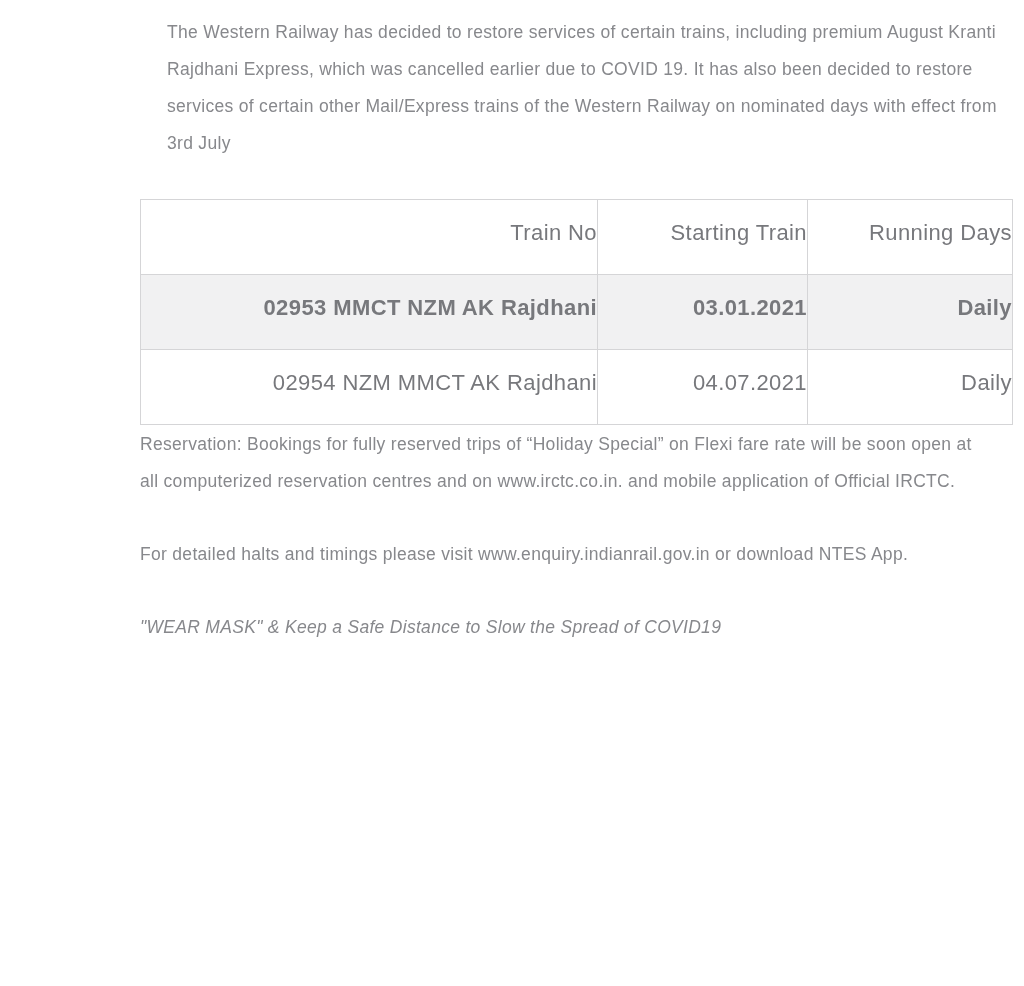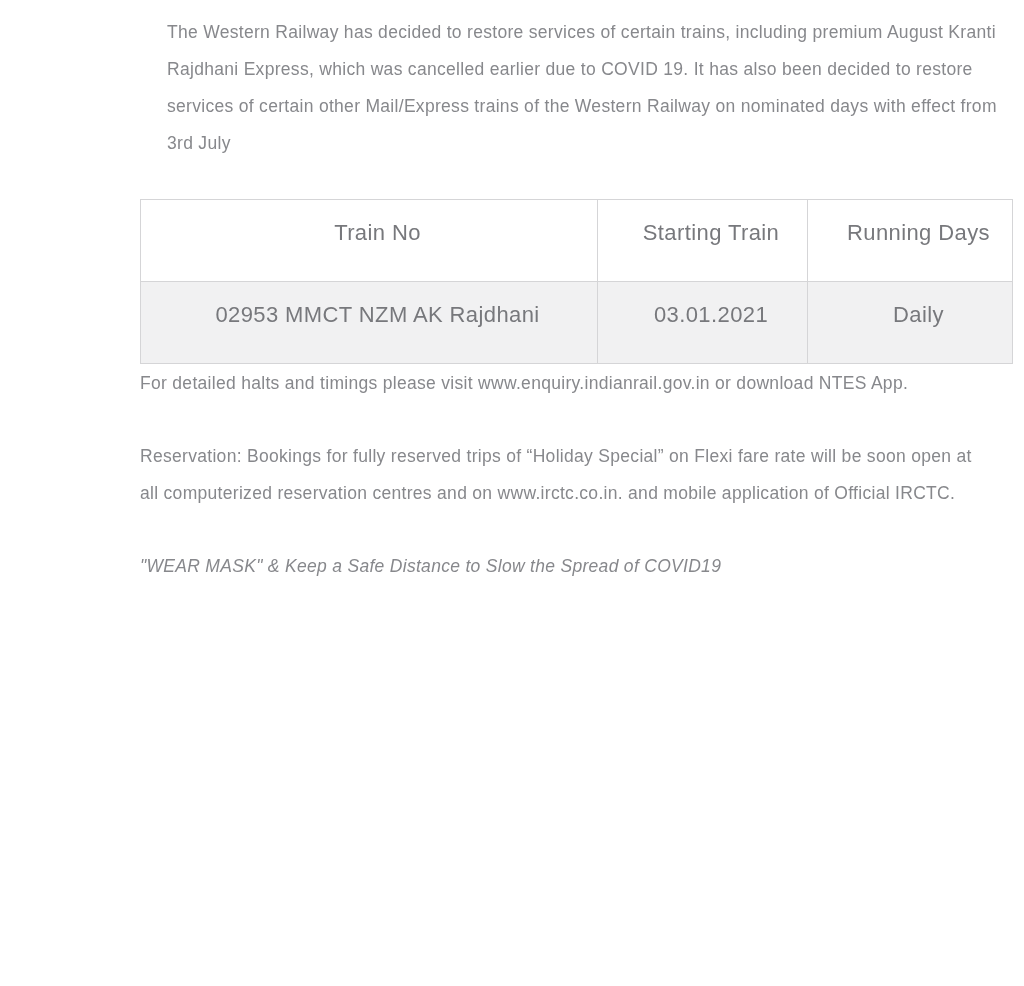--- a/index.html
+++ b/index.html
@@ -30,34 +30,34 @@
   table.trains {
     border-collapse: collapse;
     table-layout: fixed;
     width: 872px;
     margin: 37px 0 1px 0;
   }
   table.trains th,
   table.trains td {
     border: 1px solid #d5d5d7;
     height: 65px;
-    padding: 0 0 16px 17px;
+    padding: 0 0 9px 17px;
     font-size: 22px;
     font-weight: normal;
-    text-align: center;
+    text-align: right;
     vertical-align: middle;
     color: #77787c;
     letter-spacing: 0.4px;
     white-space: nowrap;
     overflow: hidden;
   }
   table.trains col.c1 { width: 457px; }
   table.trains col.c2 { width: 210px; }
   table.trains col.c3 { width: 205px; }
-  tr.shaded td { background: #f1f1f2; }
+  tr.shaded td { background: #f1f1f2; font-weight: bold; }
   .para.after-table { margin-top: 0; }
   .mask-line {
     font-style: italic;
     margin-top: 6px;
     margin-bottom: 0;
   }
 </style>
 </head>
 <body>
 
@@ -77,24 +77,29 @@
         <th>Starting Train</th>
         <th>Running Days</th>
       </tr>
     </thead>
     <tbody>
       <tr class="shaded">
         <td>02953 MMCT NZM AK Rajdhani</td>
         <td>03.01.2021</td>
         <td>Daily</td>
       </tr>
+      <tr>
+        <td>02954 NZM MMCT AK Rajdhani</td>
+        <td>04.07.2021</td>
+        <td>Daily</td>
+      </tr>
     </tbody>
   </table>
 
+  <p class="para after-table">Reservation: Bookings for fully reserved trips of “Holiday Special” on Flexi fare rate will be soon open at all computerized reservation centres and on www.irctc.co.in. and mobile application of Official IRCTC.</p>
+
   <p class="para">For detailed halts and timings please visit www.enquiry.indianrail.gov.in or download NTES App.</p>
-
-  <p class="para after-table">Reservation: Bookings for fully reserved trips of “Holiday Special” on Flexi fare rate will be soon open at all computerized reservation centres and on www.irctc.co.in. and mobile application of Official IRCTC.</p>
 
 
 
   <p class="para mask-line">"WEAR MASK" &amp; Keep a Safe Distance to Slow the Spread of COVID19</p>
 
 </div>
 
 </body></html>

